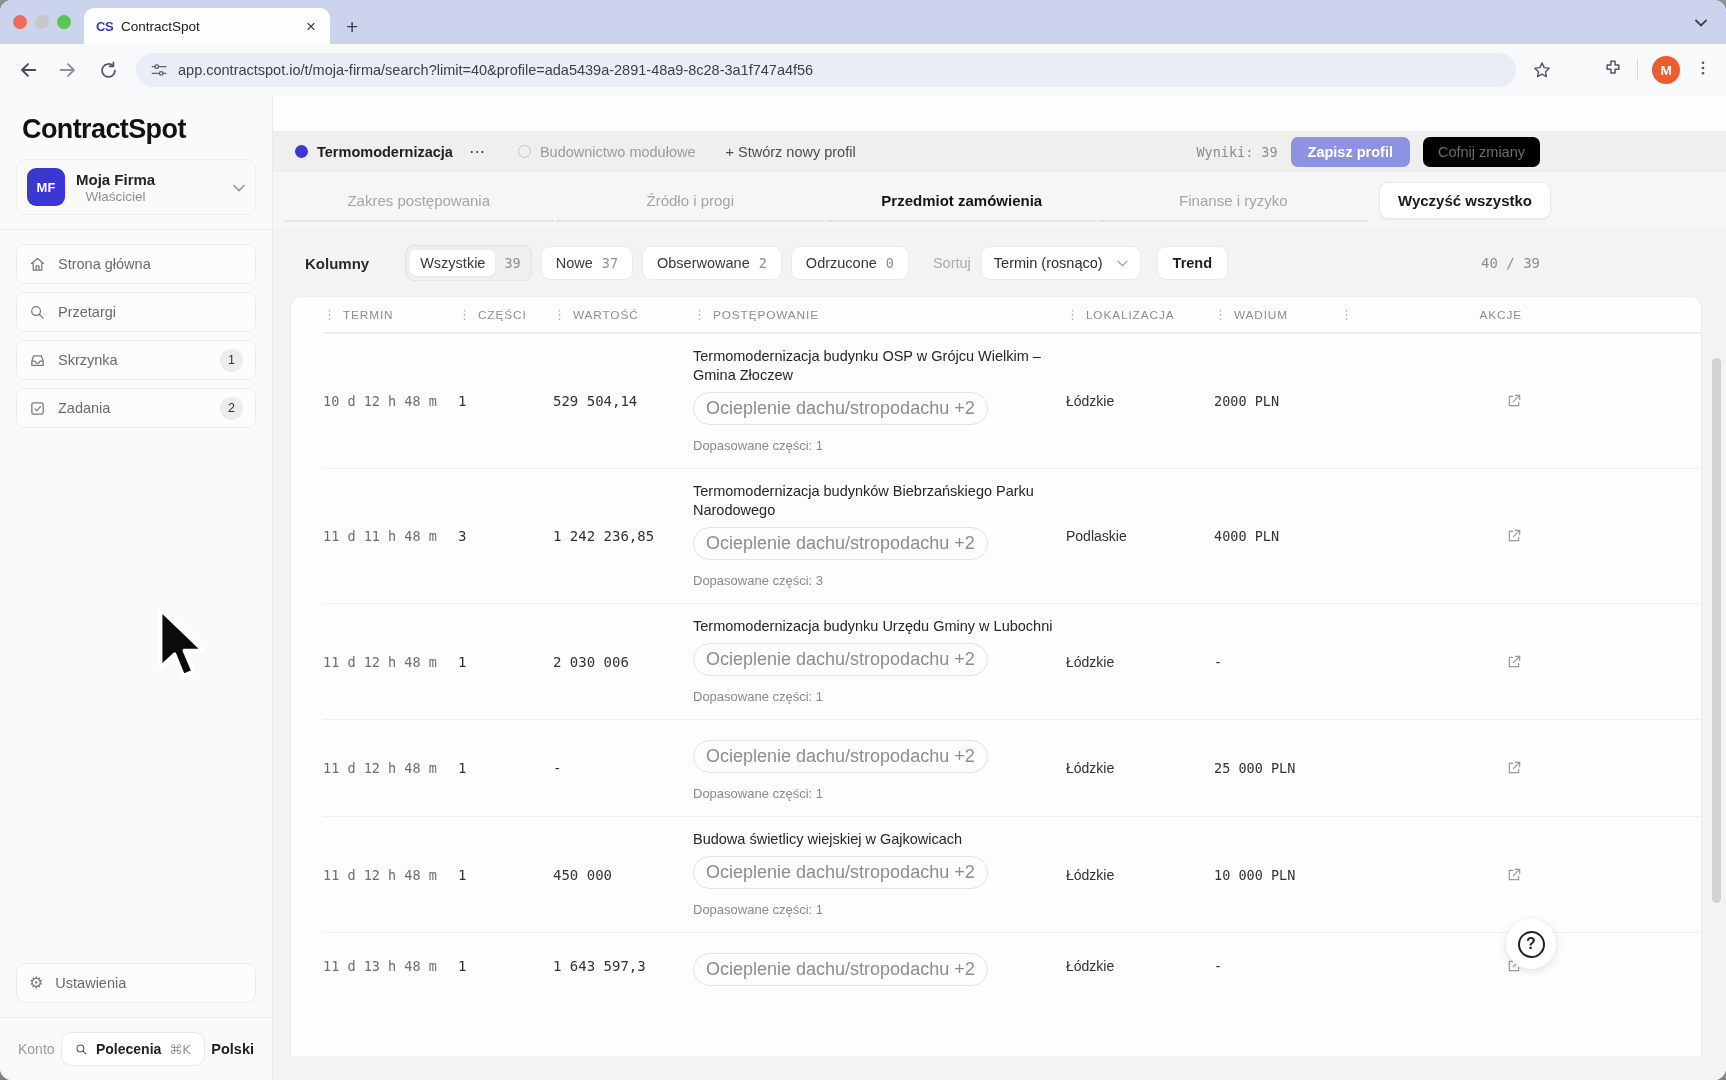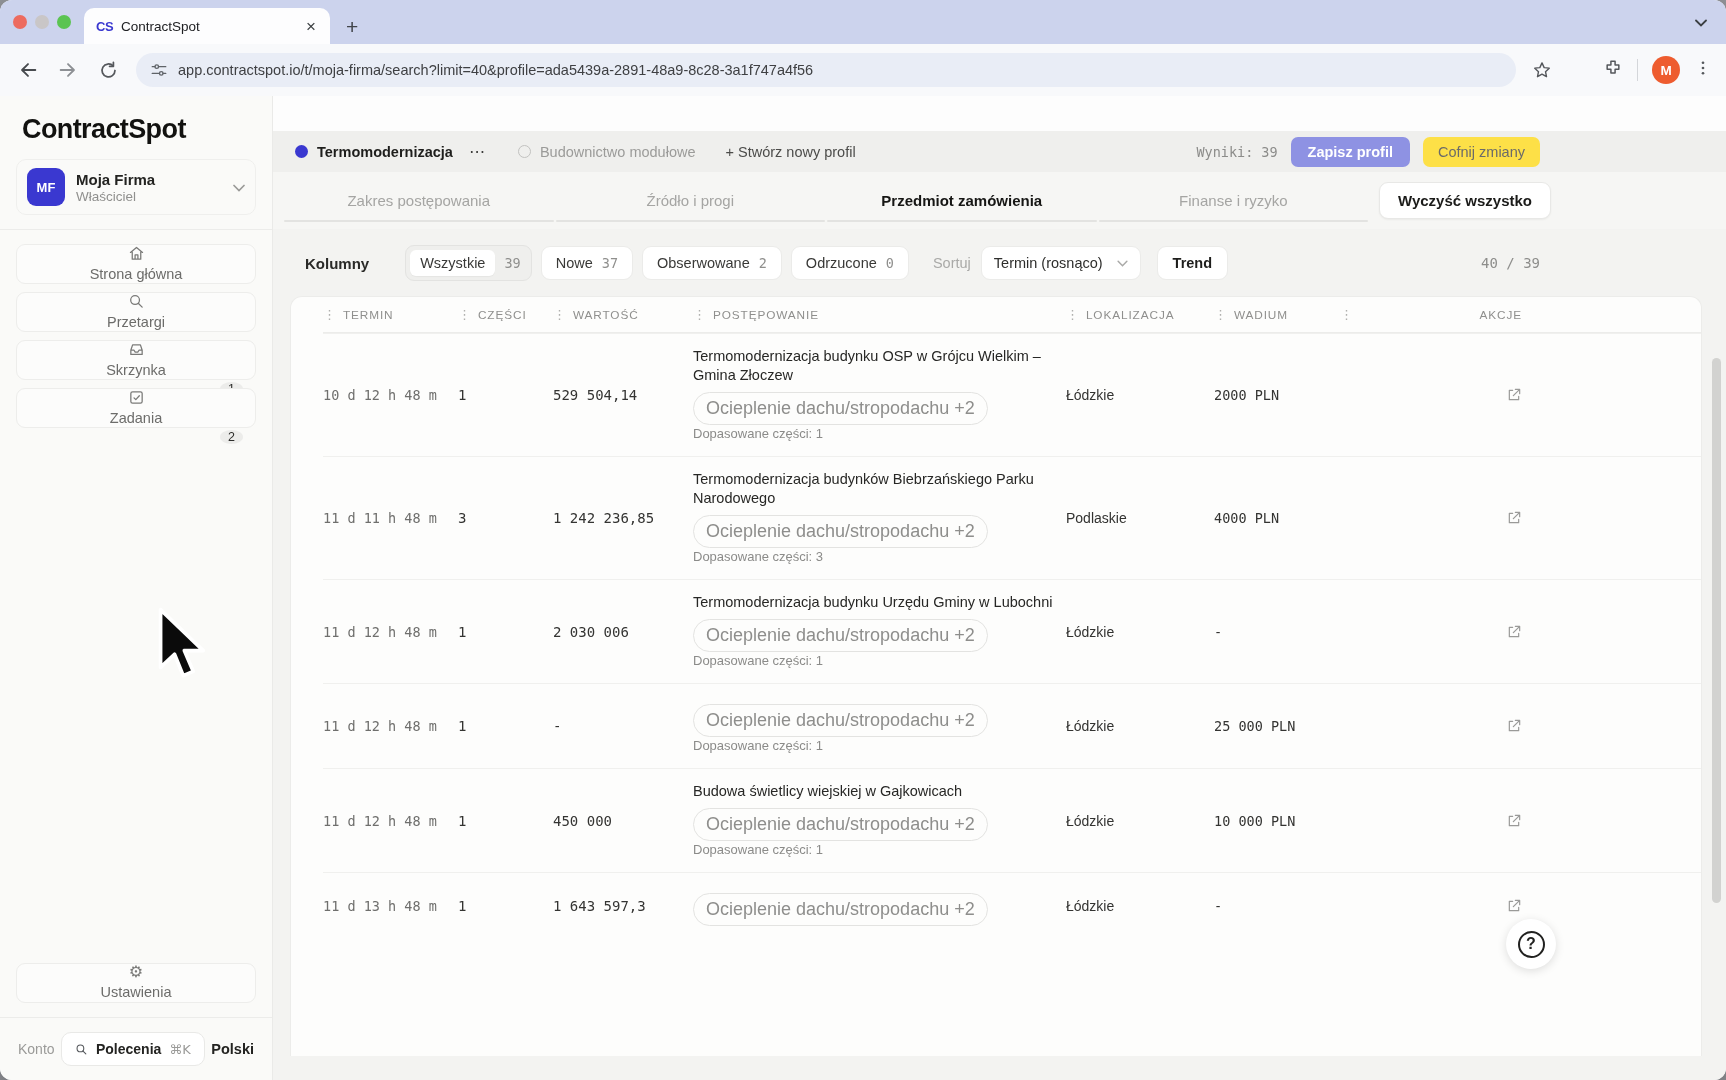--- a/index.html
+++ b/index.html
@@ -30,25 +30,25 @@
   .tb-divider { width:1px; height:22px; background:#d4d6da; }
   .avatar { width:28px; height:28px; border-radius:50%; background:#ee5c2f; color:#fff; font-size:13.5px; font-weight:700; display:flex; align-items:center; justify-content:center; }
 
   
   .app { display:flex; height:984px; }
   .sidebar { position:relative; width:273px; background:#fafaf8; border-right:1px solid #eaeae8; flex-shrink:0; display:flex; flex-direction:column; }
   .logo { font-size:27px; font-weight:800; letter-spacing:-.6px; color:#121210; margin:18px 0 14px 22px; }
   .org { display:flex; align-items:center; gap:11px; margin:0 16px; padding:8px 10px; border:1px solid #efefed; border-radius:10px; }
   .org-avatar { width:38px; height:38px; border-radius:9px; background:#3a38d0; color:#fff; font-size:13px; font-weight:700; display:flex; align-items:center; justify-content:center; }
   .org-name { font-size:15px; font-weight:700; color:#232321; }
-  .org-role { font-size:13.5px; color:#90908e; margin-top:1px; }
+  .org-role { font-size:13.5px; color:#90908e; margin-top:1px;text-align:center; }
   .org-chevron { margin-left:auto; color:#9a9a98; }
   .side-divider { height:1px; background:#ececea; margin:14px 0; }
   .nav { display:flex; flex-direction:column; gap:8px; padding:0 16px; }
-  .nav-item { display:flex; align-items:center; gap:4px; height:40px; padding:0 12px; border:1px solid #ededeb; background:#fcfcfb; border-radius:9px; color:#6c6c6a; font-size:14.5px;flex-direction:column; }
+  .nav-item { display:flex; align-items:center; gap:12px; height:40px; padding:0 12px; border:1px solid #ededeb; background:#fcfcfb; border-radius:9px; color:#6c6c6a; font-size:14.5px; }
   .nav-item svg { flex-shrink:0; }
   .badge { margin-left:auto; width:23px; height:23px; border-radius:50%; background:#ececea; color:#2e2e2c; font-size:12.5px; display:flex; align-items:center; justify-content:center; }
   .side-bottom { margin-top:auto; padding-bottom:14px; }
   .side-footer { display:flex; align-items:center; justify-content:space-between; padding:0 18px; margin-top:12px; }
   .konto { font-size:14px; color:#9a9a98; }
   .cmd-btn { display:flex; align-items:center; gap:8px; border:1px solid #e9e9e7; background:#fff; border-radius:10px; padding:8px 13px; }
   .cmd-label { font-size:14px; font-weight:600; color:#232321; }
   .cmd-short { font-size:13px; color:#9a9a98; }
   .lang { font-size:14.5px; font-weight:700; color:#232321; }
 
@@ -59,21 +59,21 @@
   .pb-item { display:flex; align-items:center; gap:9px; }
   .pb-dot { width:13px; height:13px; border-radius:50%; background:#3a38d0; }
   .pb-ring { width:13px; height:13px; border-radius:50%; border:1.5px solid #c2c2c0; }
   .pb-active-label { font-size:14.5px; font-weight:600; color:#1e1e1c; }
   .pb-more { color:#3c3c3a; font-size:16px; letter-spacing:1px; margin:0 18px 0 2px; }
   .pb-inactive-label { font-size:14.5px; color:#9b9b99; }
   .pb-create { font-size:14.5px; font-weight:500; color:#4c4c4a; margin-left:16px; }
   .pb-right { margin-left:auto; display:flex; align-items:center; gap:13px; }
   .pb-results { font-size:13.5px; color:#8c8c8a; display:flex; gap:8px; }
   .btn-save { background:#8e92e3; color:#fff; font-size:14.5px; font-weight:600; border:none; border-radius:7px; padding:7px 17px; }
-  .btn-undo { background:#fde047; color:#6b6b69; font-size:14.5px; font-weight:500; border:none; border-radius:7px; padding:7px 15px; }
+  .btn-undo { background:#000000; color:#6b6b69; font-size:14.5px; font-weight:500; border:none; border-radius:7px; padding:7px 15px; }
 
   .tabsrow { height:57px; background:#f6f6f4; display:flex; align-items:stretch; padding:0 175px 0 10px;justify-content:flex-end; }
   .ftabs { flex:1; display:flex; }
   .ftab { flex:1; position:relative; display:flex; align-items:center; justify-content:center; font-size:15px; color:#a5a5a3; margin:0 1px; }
   .ftab::after { content:""; position:absolute; left:0; right:0; bottom:7px; height:2px; border-radius:1px; background:#e3e3e1; }
   .ftab.active { color:#161614; font-weight:700; }
   .btn-clear { align-self:center; margin-left:10px; background:#fff; border:1px solid #e8e8e6; box-shadow:0 1px 2px rgba(0,0,0,.05); border-radius:9px; font-size:15px; font-weight:700; color:#1b1b19; padding:9px 18px; white-space:nowrap; }
 
   .content { flex:1; position:relative; overflow:hidden; }
   .filterrow { display:flex; align-items:center; margin:16px 186px 15px 32px; }
@@ -97,21 +97,21 @@
   .hcell { display:flex; align-items:center; gap:6px; font-size:11.8px; letter-spacing:.9px; font-weight:500; color:#8f8f8d; }
   .vdots { font-family:"DejaVu Sans",sans-serif; color:#b0b0ae; font-size:13px; line-height:1; }
   .hcell.akcje { justify-self:end; padding-right:0; }
   .trow { padding:13px 0; border-top:1px solid #f0f0ee; }
   .trow:first-of-type { border-top:none; }
   .c-termin { font-size:13.5px; color:#6f6f6d; }
   .c-num { font-size:14px; color:#343432; }
   .c-post { align-self:center; }
   .p-title { font-size:14.5px; line-height:19px; color:#272725; max-width:360px; }
   .p-tag { display:inline-block; margin-top:7px; font-size:18px; color:#8e8e8c; border:1px solid #e3e3e1; border-radius:999px; padding:5px 12px; background:#fdfdfc; }
-  .p-matched { margin-top:1px; font-size:13px; color:#8b8b89; height:17px; }
+  .p-matched { margin-top:13px; font-size:13px; color:#8b8b89; height:17px; }
   .c-loc { font-size:14px; color:#333331; }
   .c-wad { font-size:13.5px; color:#343432; }
   .c-act { justify-self:end; color:#9a9a98; display:flex; }
 
   
   .help-fab { position:absolute; left:1506px; top:919px; width:50px; height:50px; border-radius:50%; background:#fff; box-shadow:0 2px 10px rgba(0,0,0,.13); display:flex; align-items:center; justify-content:center; }
   .help-q { width:27px; height:27px; border-radius:50%; border:2.2px solid #222220; color:#222220; font-size:16px; font-weight:700; display:flex; align-items:center; justify-content:center; }
   .scroll-thumb { position:absolute; right:5px; top:358px; width:9px; height:545px; border-radius:5px; background:#d2d2d0; }
   .cursor { position:absolute; left:155px; top:606px; pointer-events:none; }
 </style>

